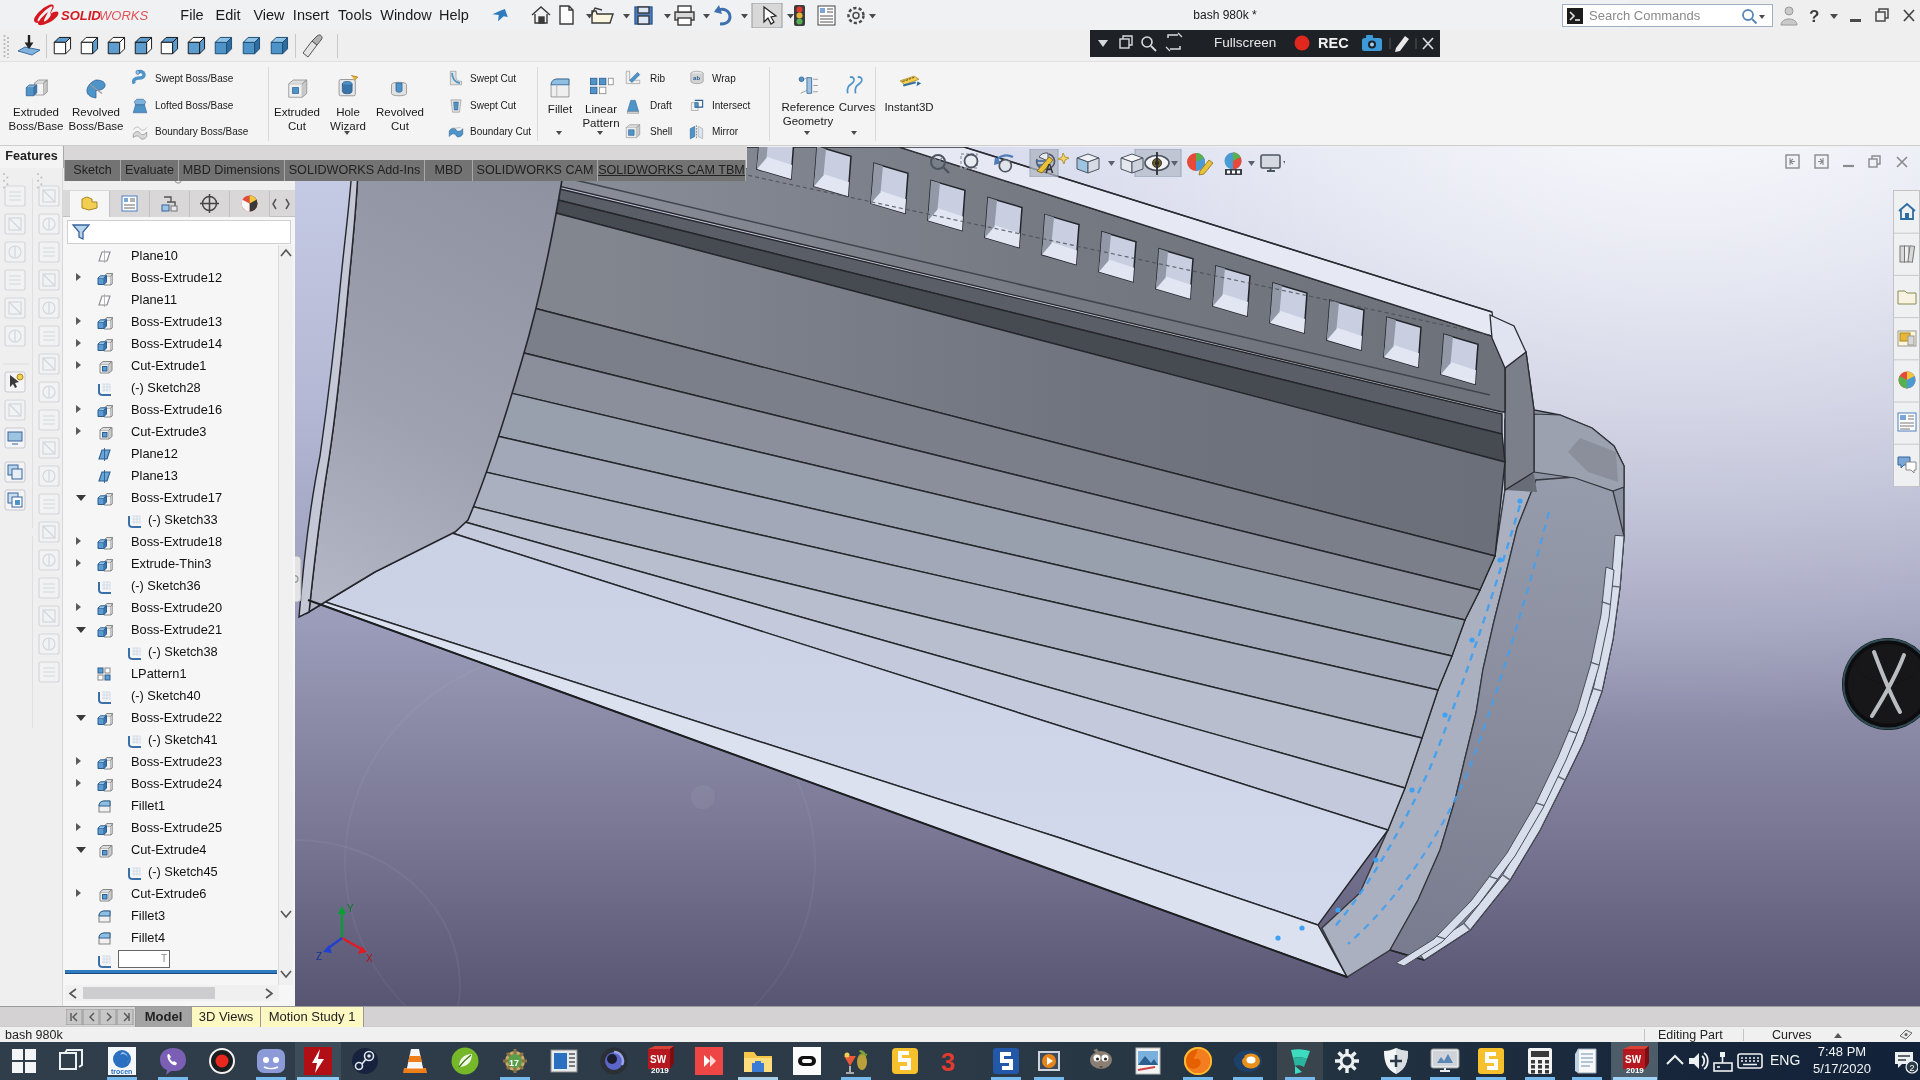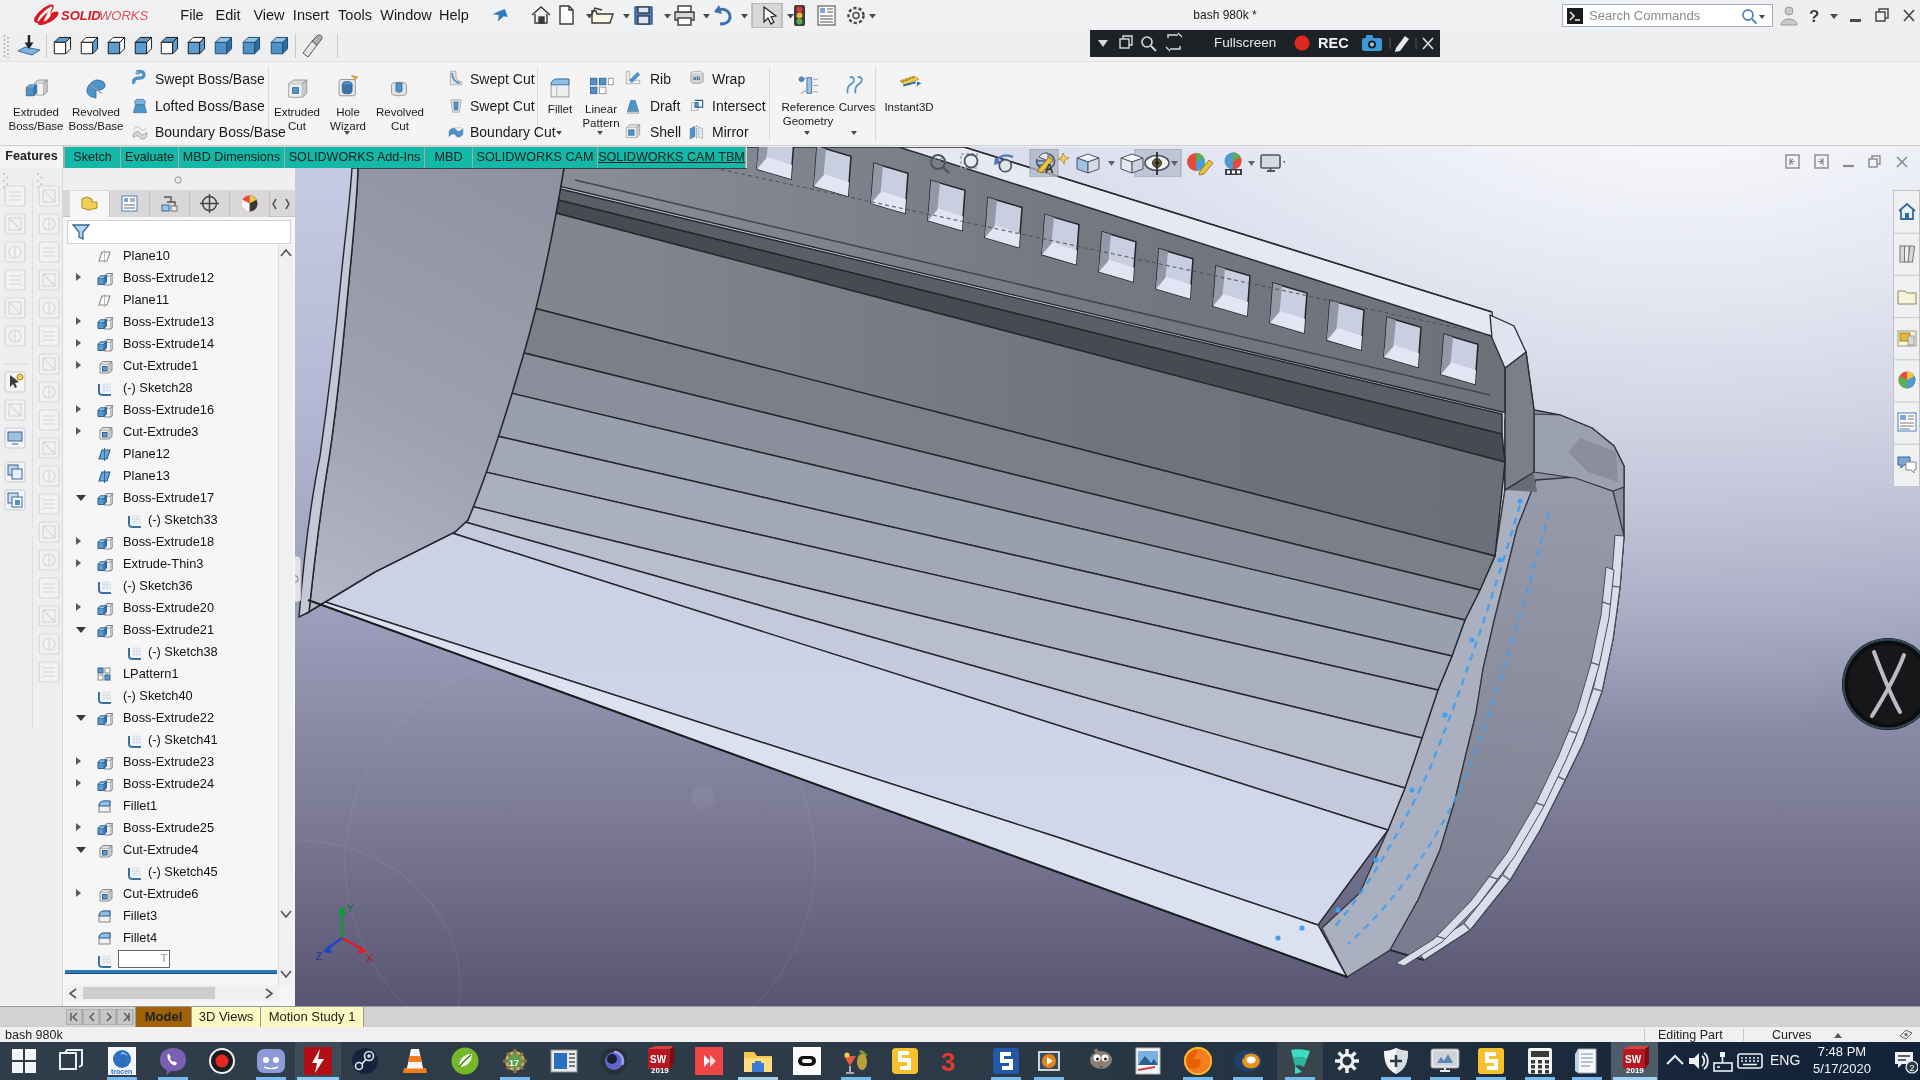--- a/index.html
+++ b/index.html
@@ -2,34 +2,34 @@
 <html><head><meta charset="utf-8"><style>
 *{margin:0;padding:0;box-sizing:border-box}
 html,body{width:1920px;height:1080px;overflow:hidden;font-family:"Liberation Sans",sans-serif;background:#f0efef;position:relative}
 .abs{position:absolute}
 #titlebar{position:absolute;left:0;top:0;width:1628px;height:30px;background:#f0f1f2}
 .menu{position:absolute;top:0;height:30px;line-height:30px;font-size:14.5px;color:#1a1a1a;text-align:center}
 #row2{position:absolute;left:0;top:30px;width:1920px;height:32px;background:#f0efef;border-bottom:1px solid #e2e1e2}
 #ribbon{position:absolute;left:0;top:62px;width:1920px;height:84px;background:#f5f4f5;border-bottom:1px solid #cfcecf}
 .rsep{position:absolute;top:5px;width:1px;height:74px;background:#dadada}
 .biglabel{position:absolute;font-size:11.5px;color:#1a1a1a;text-align:center;line-height:14px}
-.smalllabel{position:absolute;font-size:14px;color:#1a1a1a;line-height:14px;white-space:nowrap}
+.smalllabel{position:absolute;font-size:10px;color:#1a1a1a;line-height:14px;white-space:nowrap}
 .drop{position:absolute;width:0;height:0;border-left:3.5px solid transparent;border-right:3.5px solid transparent;border-top:4px solid #4a4a4a}
 #tabrow{position:absolute;left:0;top:146px;width:747px;height:22px;background:#d9d7d8;z-index:30}
-.tab{position:absolute;top:1px;height:21px;line-height:20px;font-size:12.6px;color:#222;text-align:center;border-right:1px solid #a9a8a9;background:#14b8a6;white-space:nowrap;overflow:hidden}
+.tab{position:absolute;top:14px;height:21px;line-height:20px;font-size:12.6px;color:#222;text-align:center;border-right:1px solid #a9a8a9;background:#737373;white-space:nowrap;overflow:hidden}
 .tab.first{border-left:1px solid #a9a8a9}
 #statusbar{position:absolute;left:0;top:1026px;width:1920px;height:16px;background:#f1f0f1;font-size:12.5px;color:#222;border-top:1px solid #cecdce}
 #taskbar{position:absolute;left:0;top:1042px;width:1920px;height:38px;background:linear-gradient(90deg,#2f3e4a 0%,#2b3a46 50%,#223140 72%,#16253a 88%,#122238 100%)}
 #modeltabs{position:absolute;left:0;top:1006px;width:1920px;height:20px;background:#d4d2d3;border-top:1px solid #9c9b9c;z-index:30}
 .mtab{position:absolute;top:0;height:20px;line-height:19px;font-size:13px;color:#222;text-align:center;border-right:1px solid #9a999a;background:#fef9c3}
 #lefttools{position:absolute;left:0;top:168px;width:63px;height:838px;background:#f0efef;z-index:20}
 #treepanel{position:absolute;left:63px;top:168px;width:232px;height:838px;background:#f7f6f7;z-index:20}
 .trow{position:absolute;left:0;width:212px;height:22px;font-size:12.8px;color:#111}
 .trow svg{position:absolute;left:33px;top:3px}
-.trow .nm{position:absolute;left:60px;top:3px;white-space:nowrap}
+.trow .nm{position:absolute;left:68px;top:3px;white-space:nowrap}
 .trow .ar{position:absolute;left:13px;top:6px;width:0;height:0}
 .arr{border-top:4.5px solid transparent;border-bottom:4.5px solid transparent;border-left:5.5px solid #5a5a5a}
 .ard{border-left:5px solid transparent;border-right:5px solid transparent;border-top:6px solid #3a3a3a;margin-top:2px}
 .trow.ind svg{left:63px}
 .trow.ind .nm{left:85px}
 .ticon{width:17px;height:17px}
 </style></head>
 <body>
 <div id="titlebar">
 <svg class="abs" style="left:30px;top:2px" width="135" height="27" viewBox="0 0 135 27">
@@ -1160,21 +1160,21 @@
 <svg class="abs" style="left:66px;top:2px" width="68" height="16" viewBox="0 0 68 16">
 <rect x="0" y="0" width="16" height="16" fill="#c8c7c8" stroke="#9a999a"></rect>
 <rect x="17" y="0" width="16" height="16" fill="#c8c7c8" stroke="#9a999a"></rect>
 <rect x="34" y="0" width="16" height="16" fill="#c8c7c8" stroke="#9a999a"></rect>
 <rect x="51" y="0" width="16" height="16" fill="#c8c7c8" stroke="#9a999a"></rect>
 <path d="M5 4 L5 12 M11 4 L7 8 L11 12" stroke="#555" stroke-width="1.4" fill="none"></path>
 <path d="M28 4 L24 8 L28 12" stroke="#555" stroke-width="1.4" fill="none"></path>
 <path d="M41 4 L45 8 L41 12" stroke="#555" stroke-width="1.4" fill="none"></path>
 <path d="M58 4 L62 8 L58 12 M63 4 L63 12" stroke="#555" stroke-width="1.4" fill="none"></path>
 </svg>
-<div class="mtab" style="left:135px;width:57px;background:#a16207;font-weight:bold;border-left:1px solid #9a999a">Model</div>
+<div class="mtab" style="left:135px;width:57px;background:#a3a3a3;font-weight:bold;border-left:1px solid #9a999a">Model</div>
 <div class="mtab" style="left:192px;width:69px">3D Views</div>
 <div class="mtab" style="left:261px;width:103px">Motion Study 1</div>
 </div>
 <div id="statusbar">
 <span class="abs" style="left:5px;top:1px">bash 980k</span>
 <div class="abs" style="left:1644px;top:2px;width:1px;height:12px;background:#c5c4c5"></div>
 <span class="abs" style="left:1658px;top:1px">Editing Part</span>
 <div class="abs" style="left:1743px;top:2px;width:1px;height:12px;background:#c5c4c5"></div>
 <span class="abs" style="left:1772px;top:1px">Curves</span>
 <svg class="abs" style="left:1833px;top:5px" width="10" height="8">

